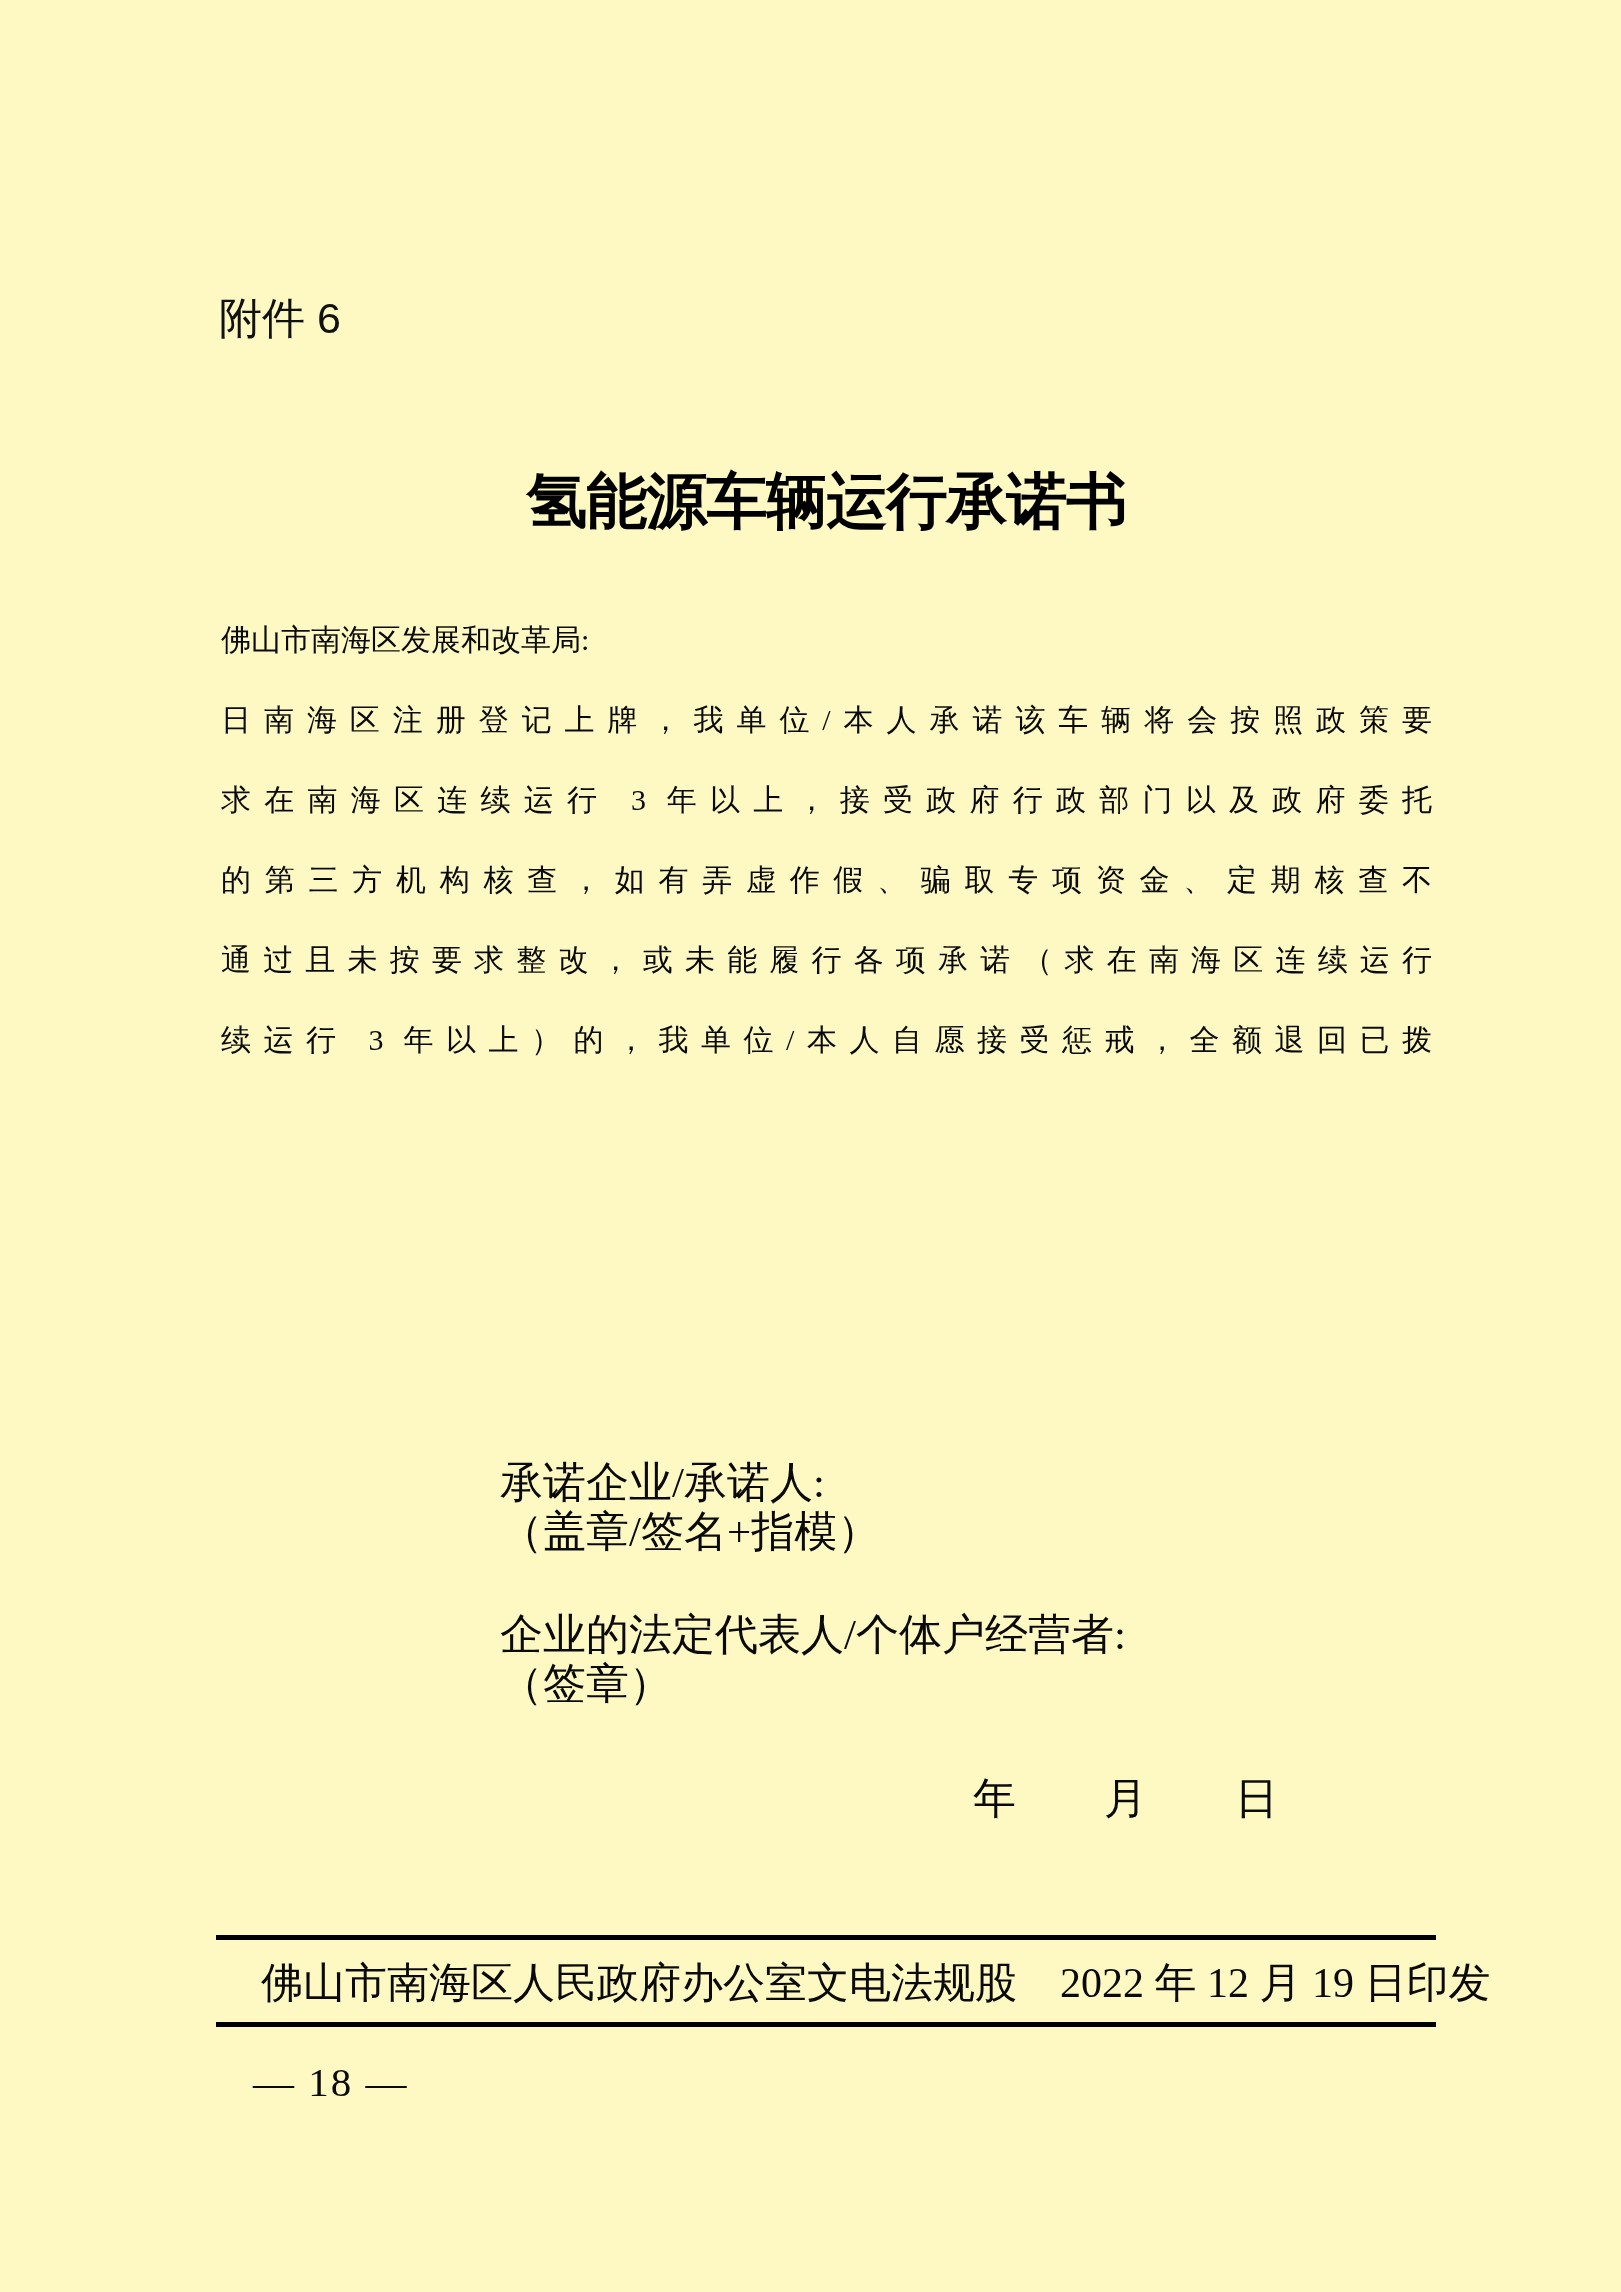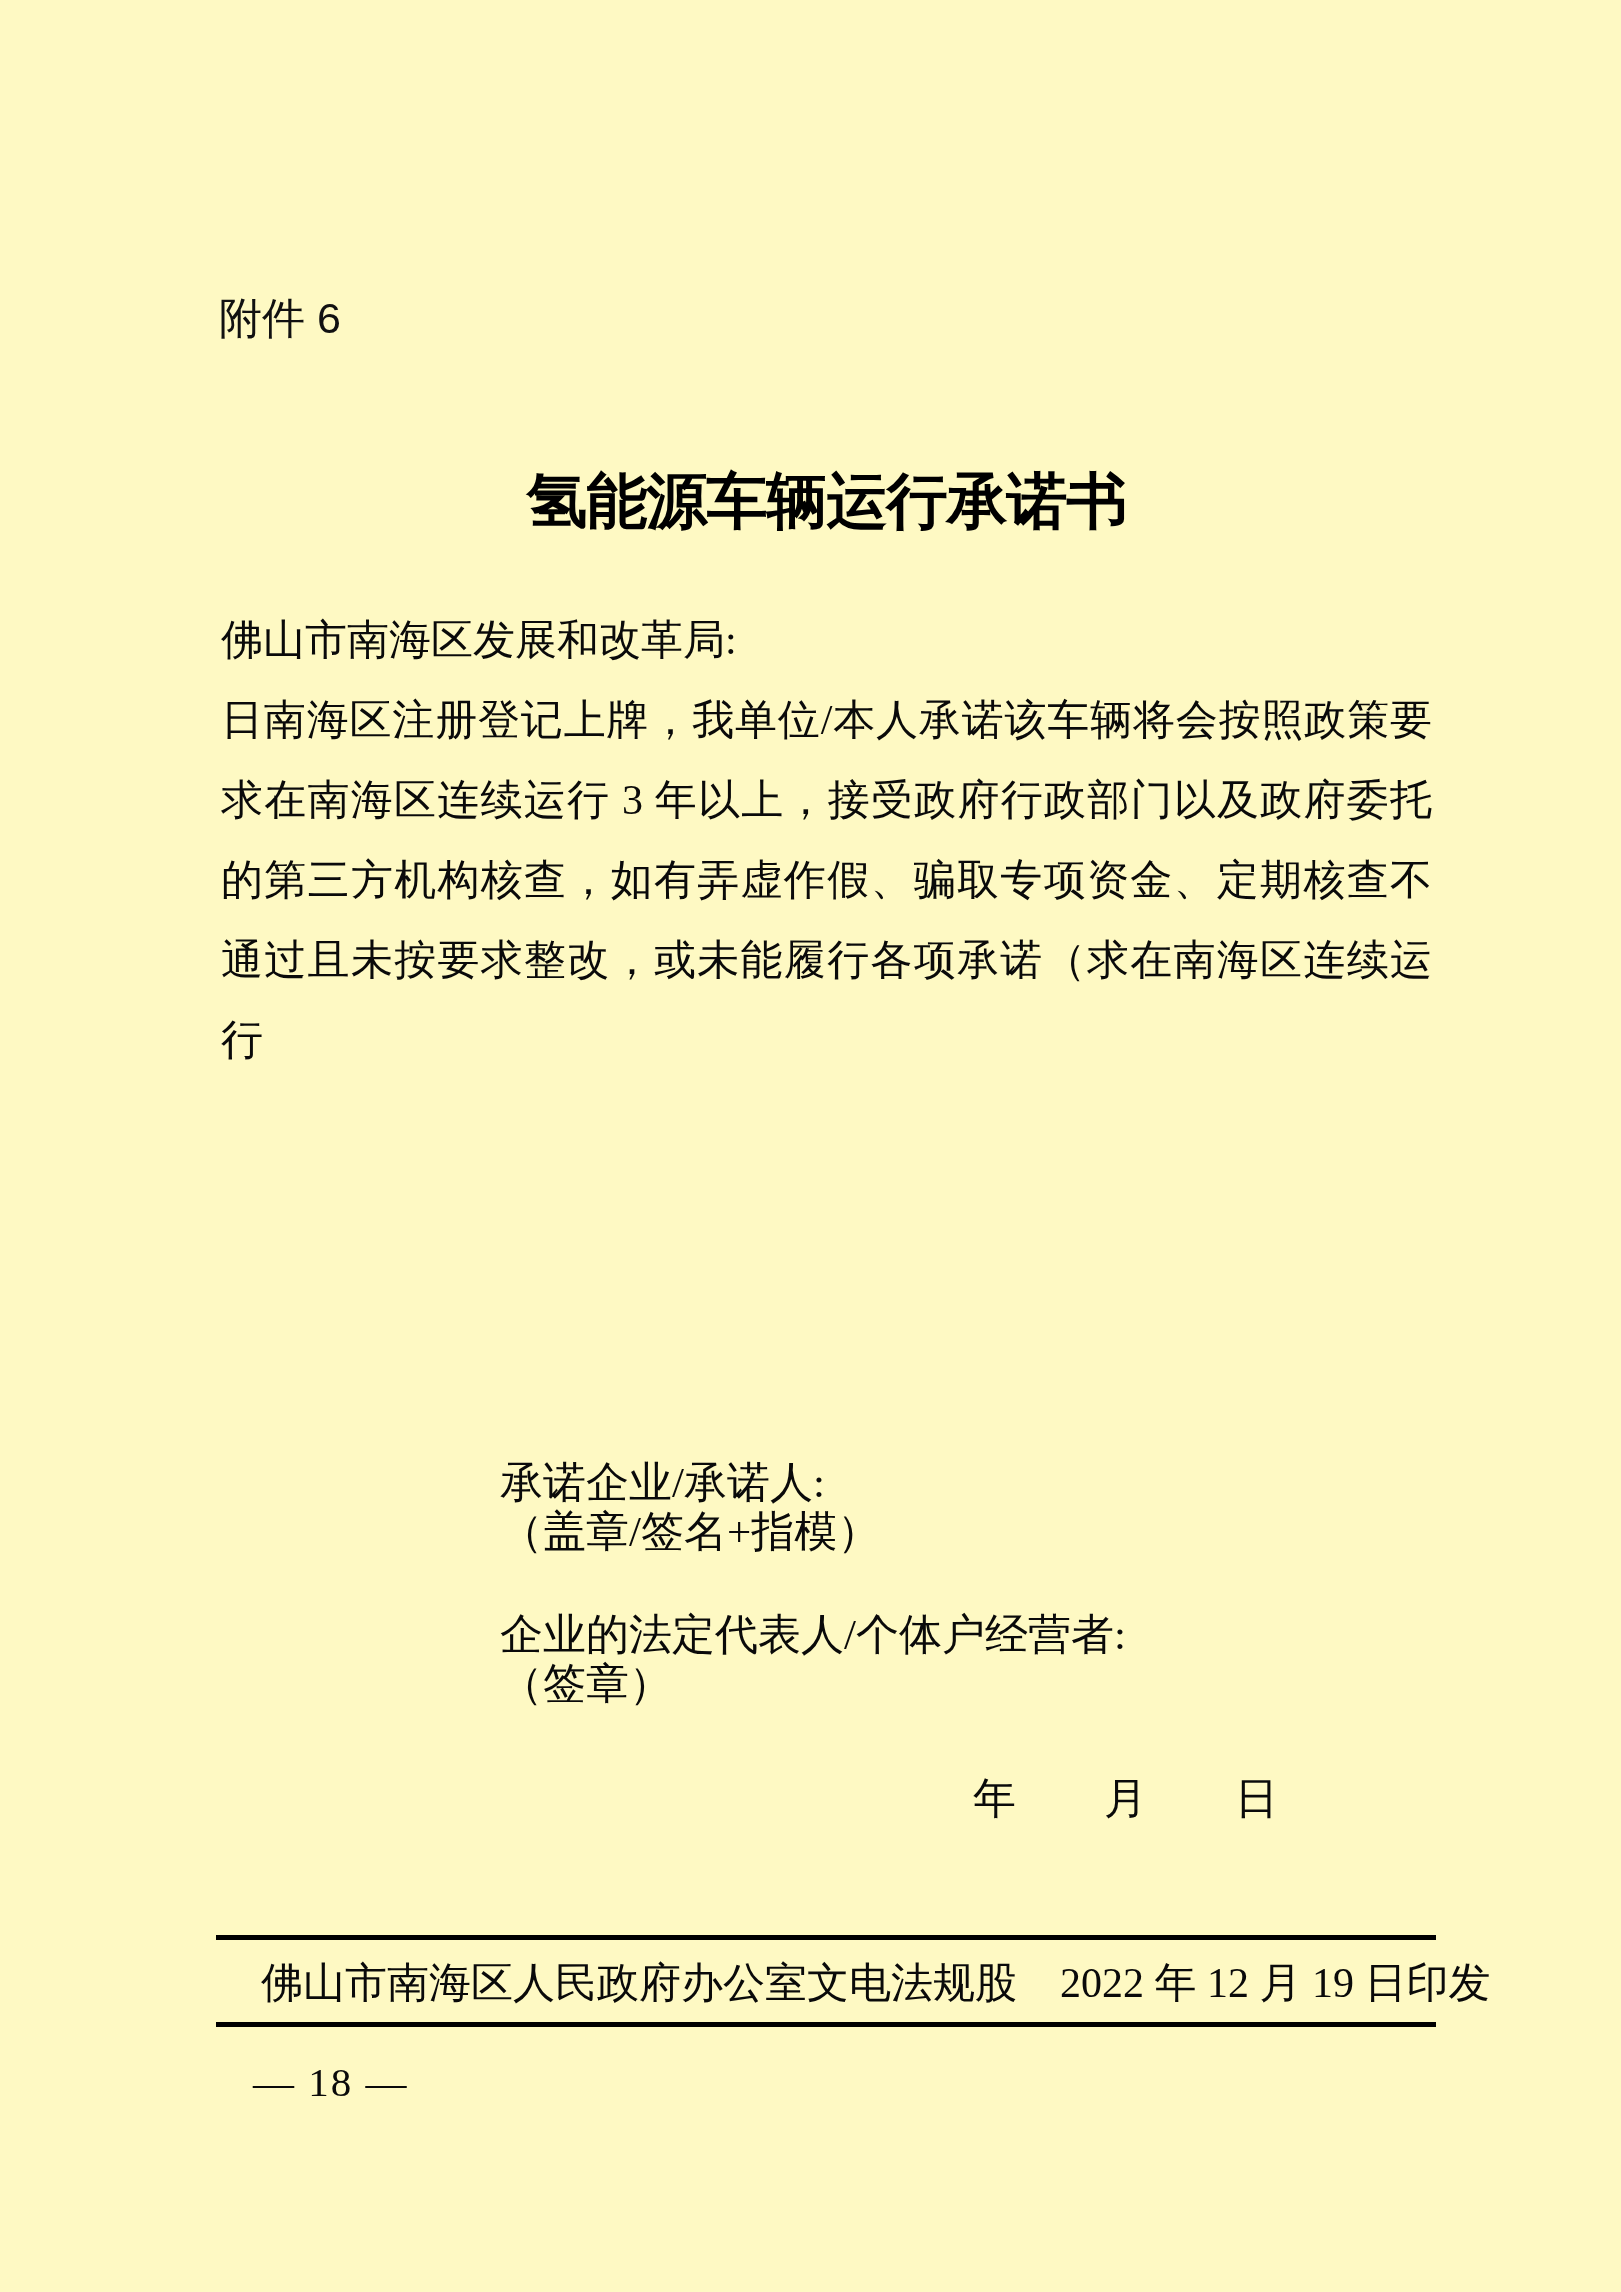--- a/index.html
+++ b/index.html
@@ -19,21 +19,21 @@
     font-size:43px;line-height:1;color:#111;
   }
   .doc-title{
     position:absolute;left:221px;width:1211px;top:467px;
     text-align:center;
     font-size:61px;font-weight:bold;letter-spacing:-1px;
     line-height:1.15;color:#000;
   }
   .body-block{
     position:absolute;left:221px;width:1211px;top:600px;
-    font-size:42px;line-height:80px;color:#0a0a0a;
+    font-size:30px;line-height:80px;color:#0a0a0a;
   }
   .body-line{
     text-align:justify;
     text-align-last:justify;
   }
   .salutation{
     text-align:left;text-align-last:auto;
   }
   .indent-line{
     text-indent:90px;
@@ -90,20 +90,21 @@
   <div class="doc-title">氢能源车辆运行承诺书</div>
 
   <div class="body-block">
     <div class="body-line salutation">佛山市南海区发展和改革局:</div>
 
 
     <div class="body-line">日南海区注册登记上牌，我单位/本人承诺该车辆将会按照政策要</div>
     <div class="body-line">求在南海区连续运行 3 年以上，接受政府行政部门以及政府委托</div>
     <div class="body-line">的第三方机构核查，如有弄虚作假、骗取专项资金、定期核查不</div>
     <div class="body-line">通过且未按要求整改，或未能履行各项承诺（求在南海区连续运行</div>
+    <div class="body-line">续运行 3 年以上）的，我单位/本人自愿接受惩戒，全额退回已拨</div>
   </div>
 
   <div class="sig-row sig-row-1">
     <span>承诺企业/承诺人:</span>
     <span>（盖章/签名+指模）</span>
   </div>
 
   <div class="sig-row sig-row-2">
     <span>企业的法定代表人/个体户经营者:</span>
     <span>（签章）</span>

